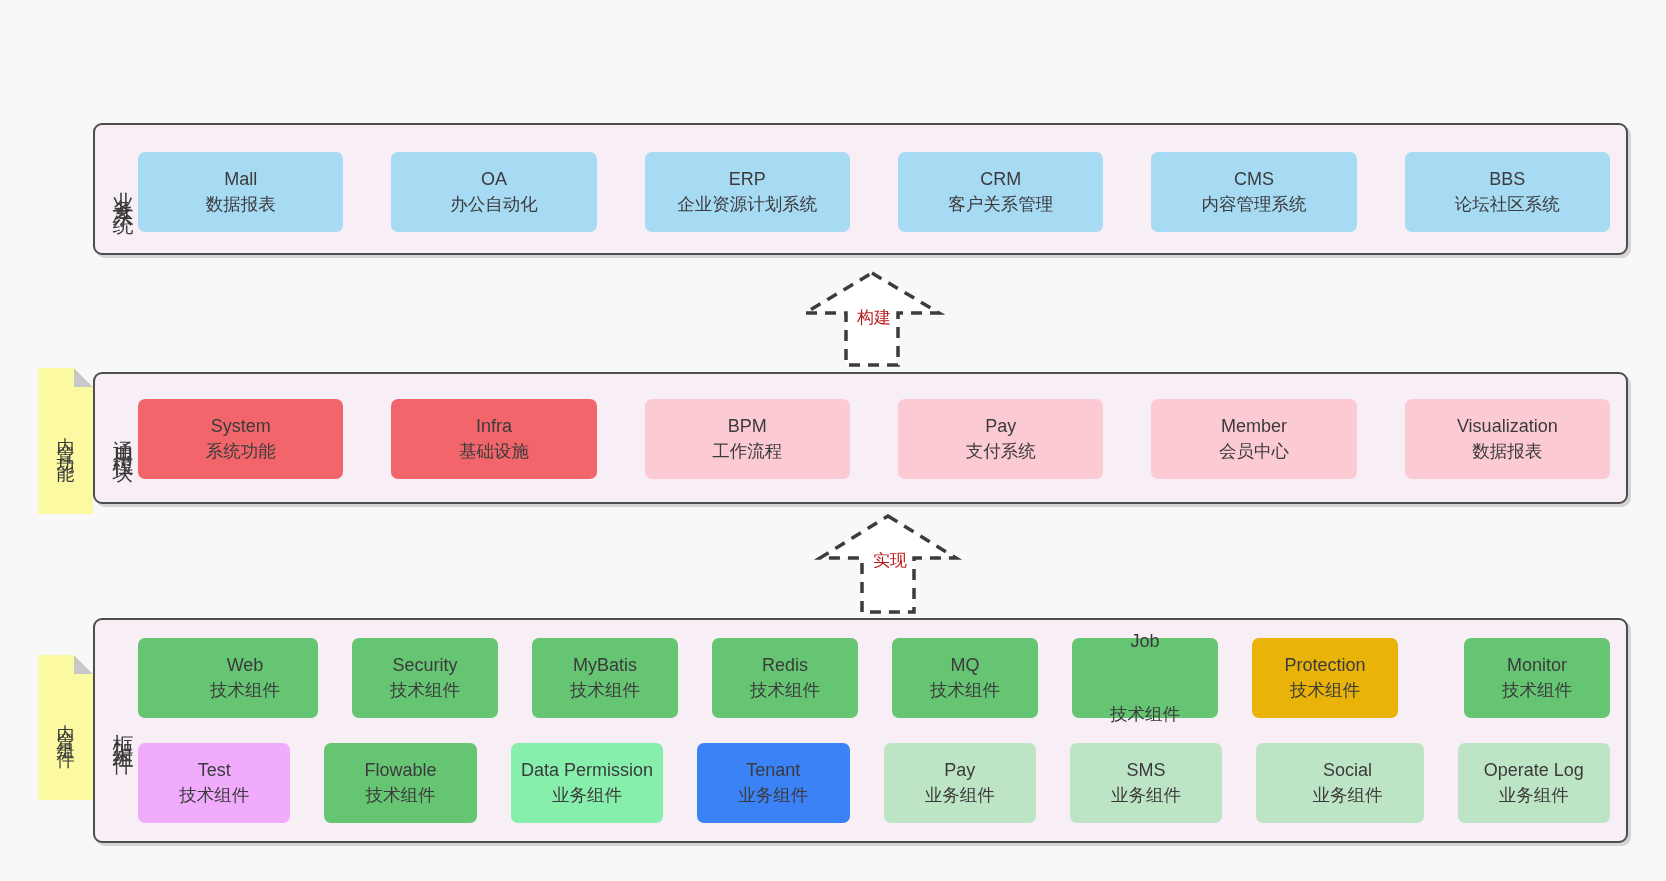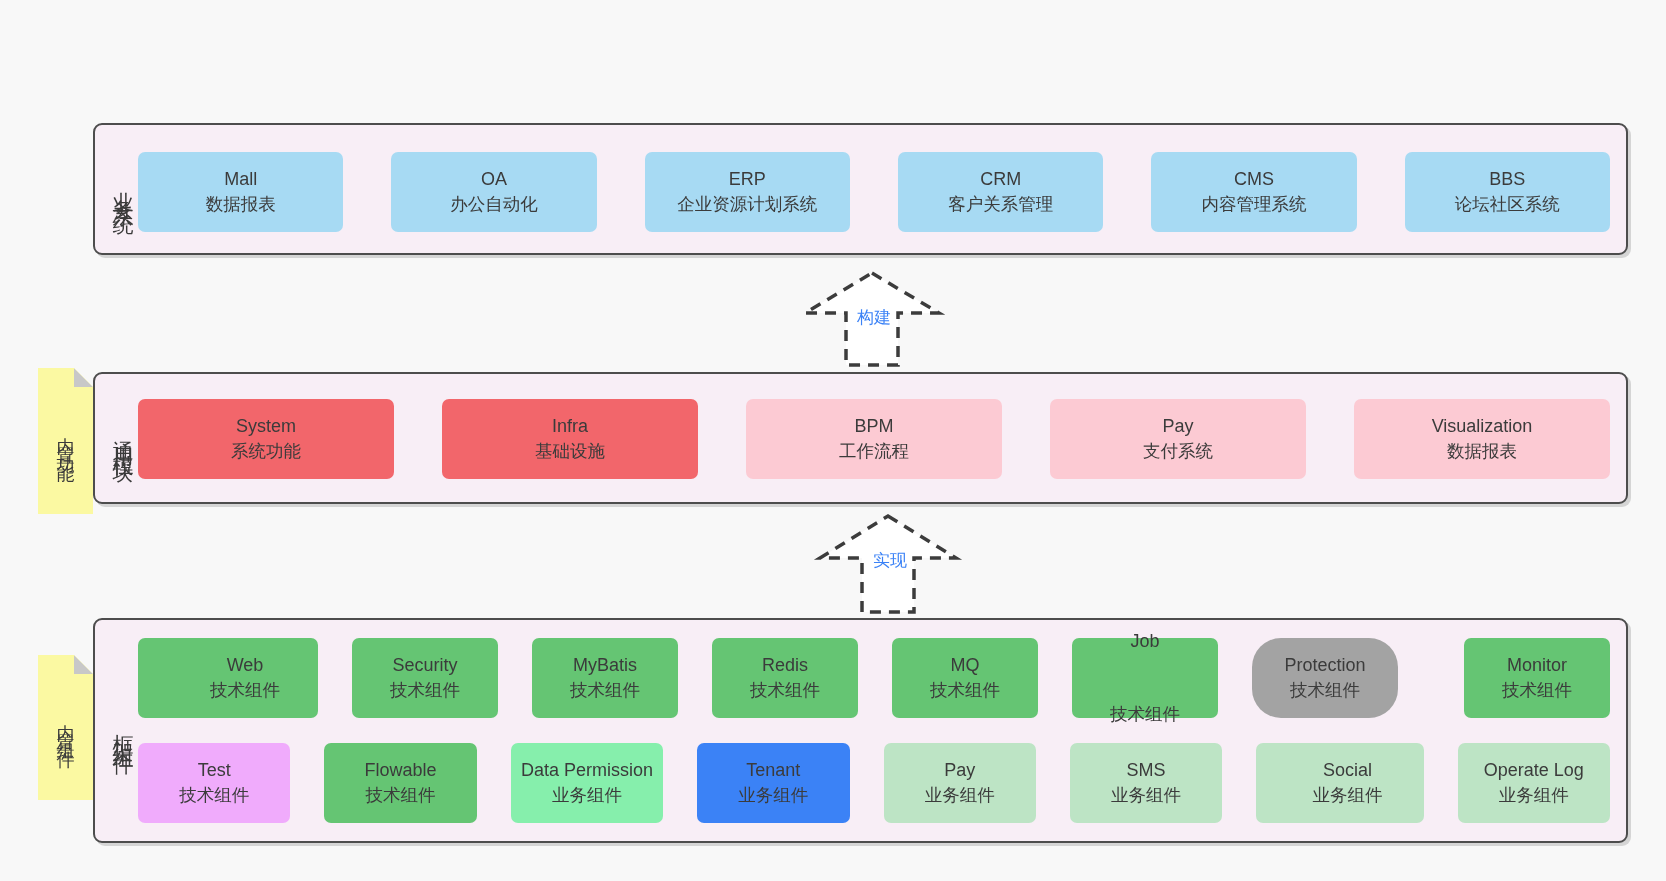--- a/index.html
+++ b/index.html
@@ -80,21 +80,21 @@
 
   
   .arrow-svg { position:absolute; z-index:0; }
   #arrow-build     { left:792px; top:269px; }
   #arrow-implement { left:808px; top:512px; }
   .arrow-label {
     position:absolute; z-index:2;
     transform:translate(-50%,-50%);
     background:#ffffff;
     padding:2px 3px;
-    font-size:17px; color:#3b82f6;
+    font-size:17px; color:#b91c1c;
     white-space:nowrap;
   }
   #arrow-build-label     { left:874px; top:317px; }
   #arrow-implement-label { left:890px; top:560px; }
 </style>
 </head>
 <body>
 
 <div class="canvas">
 
@@ -163,20 +163,24 @@
           </div>
           <div class="box" style="background: rgb(252, 202, 211);">
             <div class="en">BPM</div>
             <div class="zh">工作流程</div>
           </div>
           <div class="box" style="background: rgb(252, 202, 211);">
             <div class="en">Pay</div>
             <div class="zh">支付系统</div>
           </div>
           <div class="box" style="background: rgb(252, 202, 211);">
+            <div class="en">Member</div>
+            <div class="zh">会员中心</div>
+          </div>
+          <div class="box" style="background: rgb(252, 202, 211);">
             <div class="en">Visualization</div>
             <div class="zh">数据报表</div>
           </div>
         </div>
       </div>
   </div>
 
   <div class="section" id="sec-framework">
     <div class="sec-label">框架组件</div>
     <div class="rows">
@@ -198,21 +202,21 @@
             <div class="zh">技术组件</div>
           </div>
           <div class="box" style="background: rgb(101, 197, 115);">
             <div class="en">MQ</div>
             <div class="zh">技术组件</div>
           </div>
           <div class="box" style="background: rgb(101, 197, 115); gap: 48px;">
             <div class="en">Job</div>
             <div class="zh">技术组件</div>
           </div>
-          <div class="box" style="background: #a3a3a3; border-radius: 29px;">
+          <div class="box" style="background: #eab308;">
             <div class="en">Protection</div>
             <div class="zh">技术组件</div>
           </div>
           <div class="box" style="background: rgb(101, 197, 115); margin-left: 32px;">
             <div class="en">Monitor</div>
             <div class="zh">技术组件</div>
           </div>
         </div>
         <div class="row cols-8">
           <div class="box" style="background: #f0abfc;">

